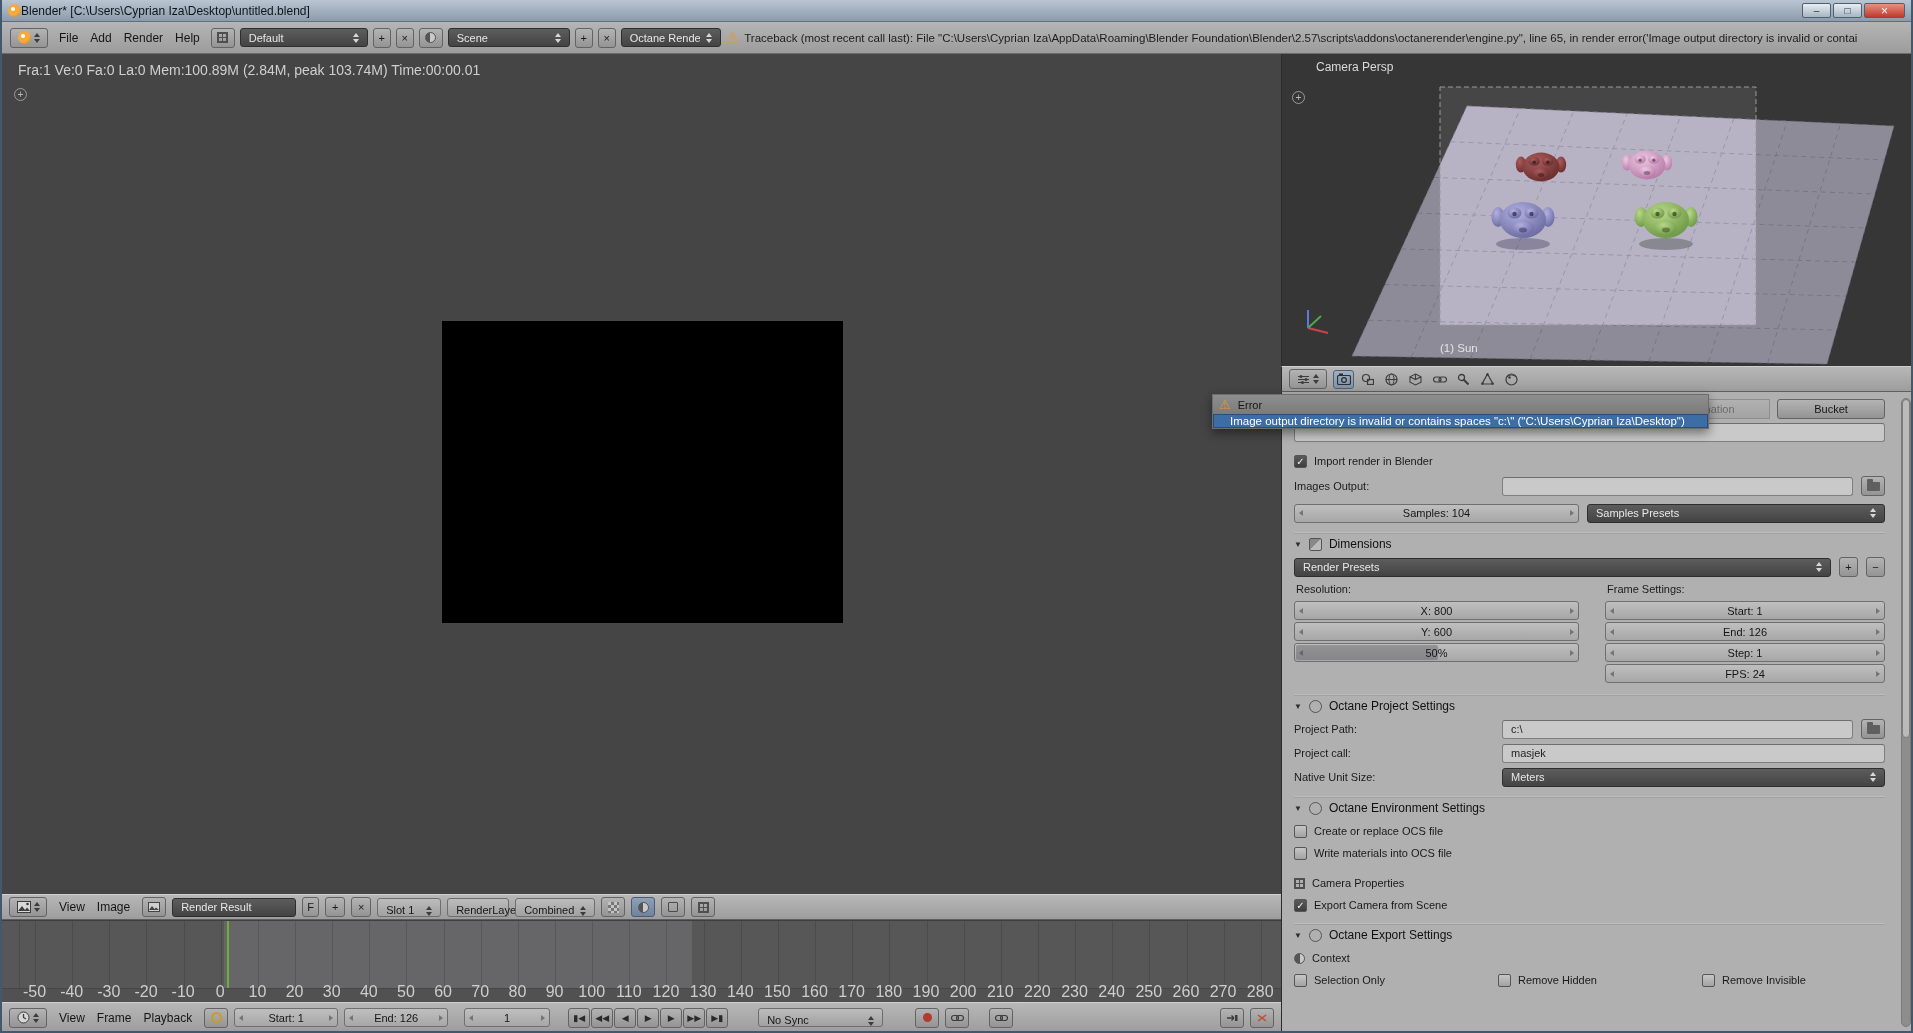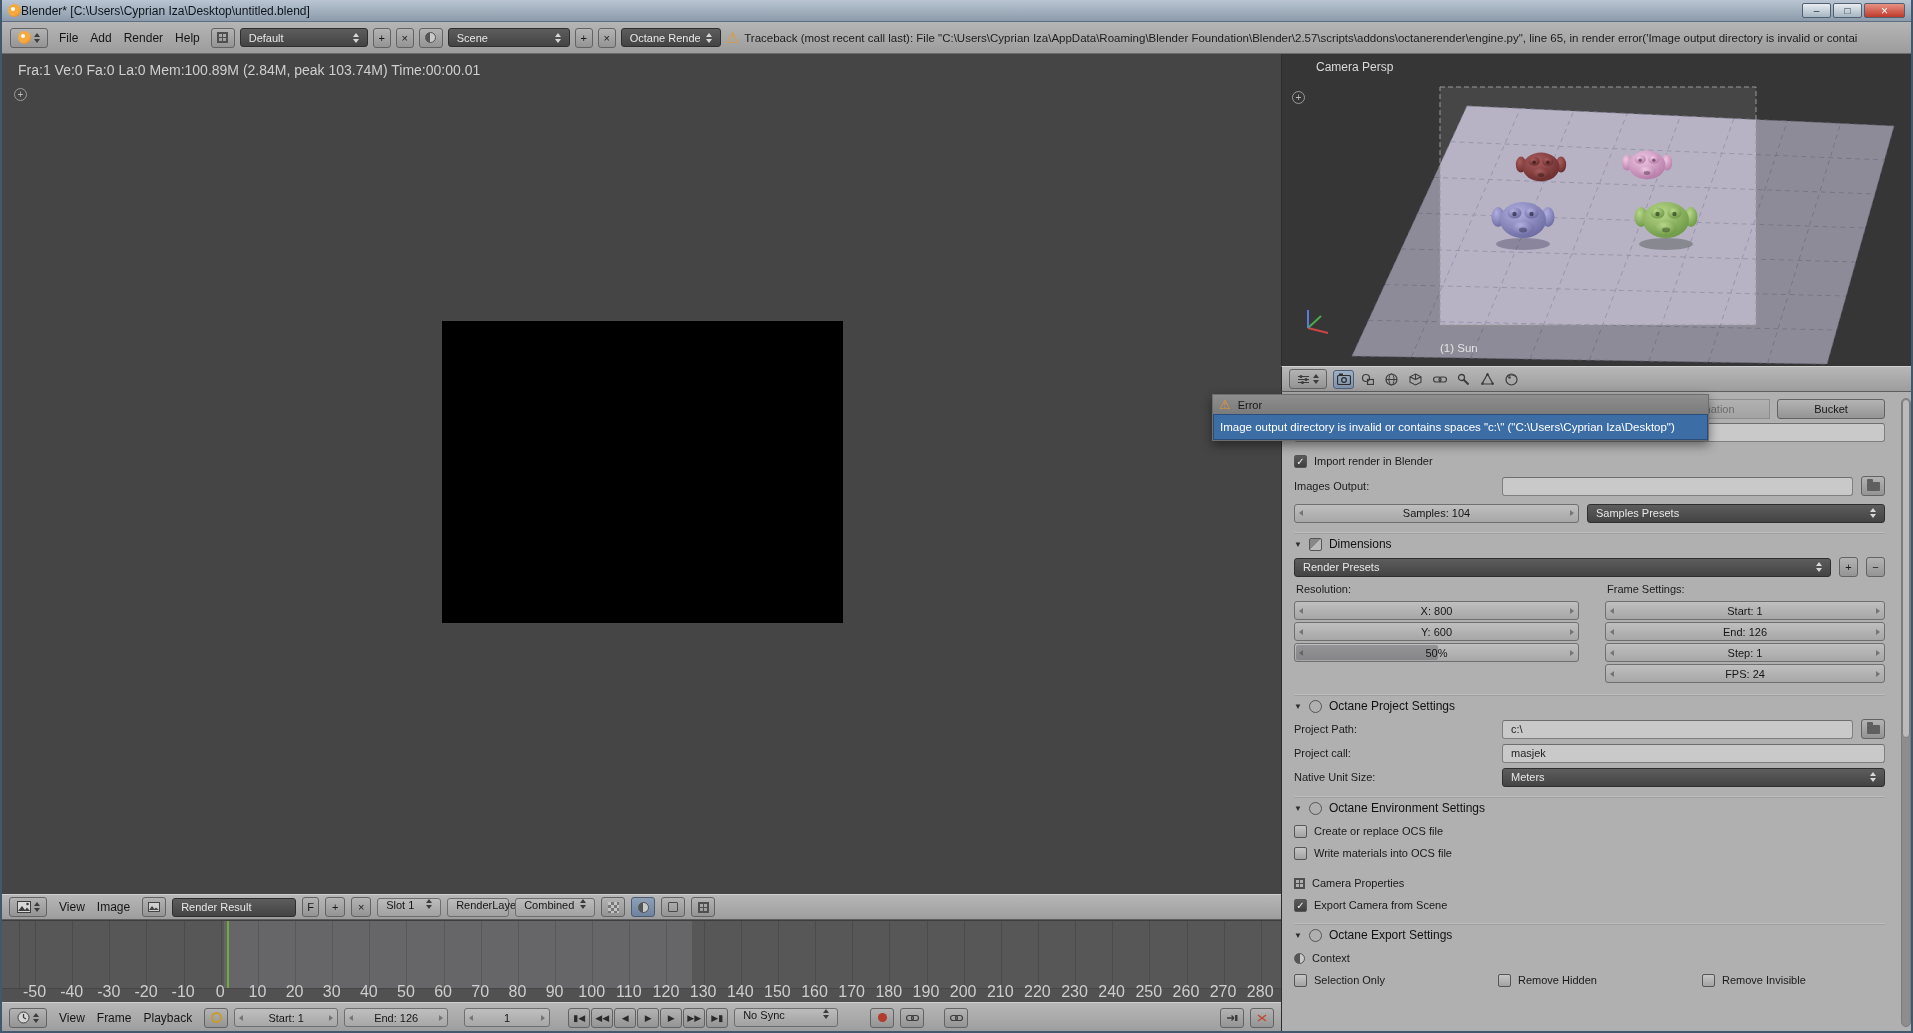--- a/index.html
+++ b/index.html
@@ -15,21 +15,21 @@
 .win-btn.close{width:41px;background:linear-gradient(#e79183,#bf3a2b);color:#fff;font-size:12px}
 
 
 .menu{font-size:12px;color:#161616;padding:2px 6px;white-space:nowrap}
 .btn{height:20px;display:inline-flex;align-items:center;justify-content:center;background:linear-gradient(#b3b3b3,#949494);border:1px solid #636363;border-radius:3px;padding:0 9px;color:#161616;white-space:nowrap}
 .btn.ghost{opacity:.45}
 .seg{border-radius:0;margin-right:-1px;flex:1}
 .seg:first-child{border-radius:3px 0 0 3px}
 .dd{height:19px;background:linear-gradient(#5d5d5d,#434343);border:1px solid #2e2e2e;border-radius:3px;color:#e7e7e7;display:inline-flex;align-items:center;padding:0 8px;gap:6px;white-space:nowrap}
 .dd .lbl{flex:1;overflow:hidden}
-.lightdd{height:19px;background:linear-gradient(#bcbcbc,#a1a1a1);border:1px solid #6e6e6e;border-radius:3px;color:#161616;display:inline-flex;align-items:flex-start;padding:0 8px;gap:6px;white-space:nowrap}
+.lightdd{height:19px;background:linear-gradient(#bcbcbc,#a1a1a1);border:1px solid #6e6e6e;border-radius:3px;color:#161616;display:inline-flex;align-items:flex-end;padding:0 8px;gap:6px;white-space:nowrap}
 .updn{display:flex;flex-direction:column;align-items:center;margin-left:auto}
 .updn::before{content:"";width:0;height:0;border-left:3px solid transparent;border-right:3px solid transparent;border-bottom:4px solid var(--arw,#d8d8d8);margin-bottom:2px}
 .updn::after{content:"";width:0;height:0;border-left:3px solid transparent;border-right:3px solid transparent;border-top:4px solid var(--arw,#d8d8d8)}
 .lightdd{--arw:#3c3c3c}
 .tfield{height:19px;background:#c9c9c9;border:1px solid #7f7f7f;border-top-color:#6e6e6e;border-radius:3px;display:flex;align-items:center;padding:0 8px;color:#1f1f1f;overflow:hidden;white-space:nowrap}
 .num{height:19px;background:linear-gradient(#bfbfbf,#a7a7a7);border:1px solid #6f6f6f;border-radius:3px;display:flex;align-items:center;justify-content:center;color:#161616;position:relative;overflow:hidden}
 .num::before{content:"";position:absolute;left:4px;top:50%;transform:translateY(-50%);border-top:3px solid transparent;border-bottom:3px solid transparent;border-right:4px solid rgba(30,30,30,.42)}
 .num::after{content:"";position:absolute;right:4px;top:50%;transform:translateY(-50%);border-top:3px solid transparent;border-bottom:3px solid transparent;border-left:4px solid rgba(30,30,30,.42)}
 .num .fillbar{position:absolute;left:1px;top:1px;bottom:1px;width:50%;background:rgba(80,80,85,.38);border-radius:2px}
 .num span{position:relative;z-index:1}
@@ -94,21 +94,21 @@
 .col-l{width:285px;flex:0 0 auto}
 .col-r{flex:1}
 .collabel{height:16px;color:#1c1c1c;margin:2px 0 2px 2px}
 .stack>.num{margin-bottom:2px}
 .pscroll{position:absolute;right:4px;top:6px;bottom:6px;width:10px;background:#8d8d8d;border:1px solid #7b7b7b;border-radius:5px}
 .pthumb{position:absolute;left:0;right:0;top:0;height:54%;background:#bababa;border:1px solid #7d7d7d;border-radius:5px}
 
 
 .error-popup{position:absolute;left:1210px;top:394px;width:497px;background:rgba(200,200,200,.94);border:1px solid #6d6d6d;box-shadow:0 4px 10px rgba(0,0,0,.45);z-index:50}
 .ep-head{display:flex;align-items:center;gap:7px;height:19px;background:linear-gradient(#8e8e8e,#7b7b7b);padding:0 6px;color:#161616}
-.ep-msg{height:26px;background:#3c6ea5;border:1px solid #2a4e7c;color:#fff;display:flex;align-items:center;padding:0 6px;font-size:11.5px;overflow:hidden;white-space:nowrap}
+.ep-msg{height:14px;background:#3c6ea5;border:1px solid #2a4e7c;color:#fff;display:flex;align-items:center;padding:0 16px;font-size:11.5px;overflow:hidden;white-space:nowrap}
 
 .checker{width:11px;height:11px;background:
  linear-gradient(45deg,#777 25%,transparent 25%,transparent 75%,#777 75%),
  linear-gradient(45deg,#777 25%,#c4c4c4 25%,#c4c4c4 75%,#777 75%);
  background-size:6px 6px;background-position:0 0,3px 3px}
 .halfcirc{width:11px;height:11px;border-radius:50%;background:linear-gradient(90deg,#555 50%,#c9c9c9 50%);border:1px solid #555}
 .sqicon{width:10px;height:10px;border:1.5px solid #4a4a4a;border-radius:1px}
 .gridicon{width:11px;height:11px;background:
  linear-gradient(#4f4f4f 1px,transparent 1px),linear-gradient(90deg,#4f4f4f 1px,transparent 1px);
  background-size:4px 4px;border:1px solid #4f4f4f}
@@ -292,21 +292,21 @@
       </div>
     <div class="pb" style="margin-left:12px">
       <div class="ib">▮◀</div>
       <div class="ib">◀◀</div>
       <div class="ib">◀</div>
       <div class="ib">▶</div>
       <div class="ib">▶</div>
       <div class="ib">▶▶</div>
       <div class="ib">▶▮</div>
     </div>
-    <div class="lightdd" style="width:104px;margin-left:0">
+    <div class="lightdd" style="width:125px;margin-left:24px">
       <span class="lbl">No Sync</span>
         <span class="updn"></span>
     </div>
     <div class="ib" style="margin-left:26px">
         <span class="dot"></span>
       </div>
     <div class="ib">
       <svg class="mini" width="13" height="8" viewBox="0 0 13 8">
           <rect x="0.5" y="1.5" width="7" height="5" rx="2.5" fill="none" stroke="#3c3c3c" stroke-width="1.2"></rect>
           <rect x="5.5" y="1.5" width="7" height="5" rx="2.5" fill="none" stroke="#3c3c3c" stroke-width="1.2"></rect>

